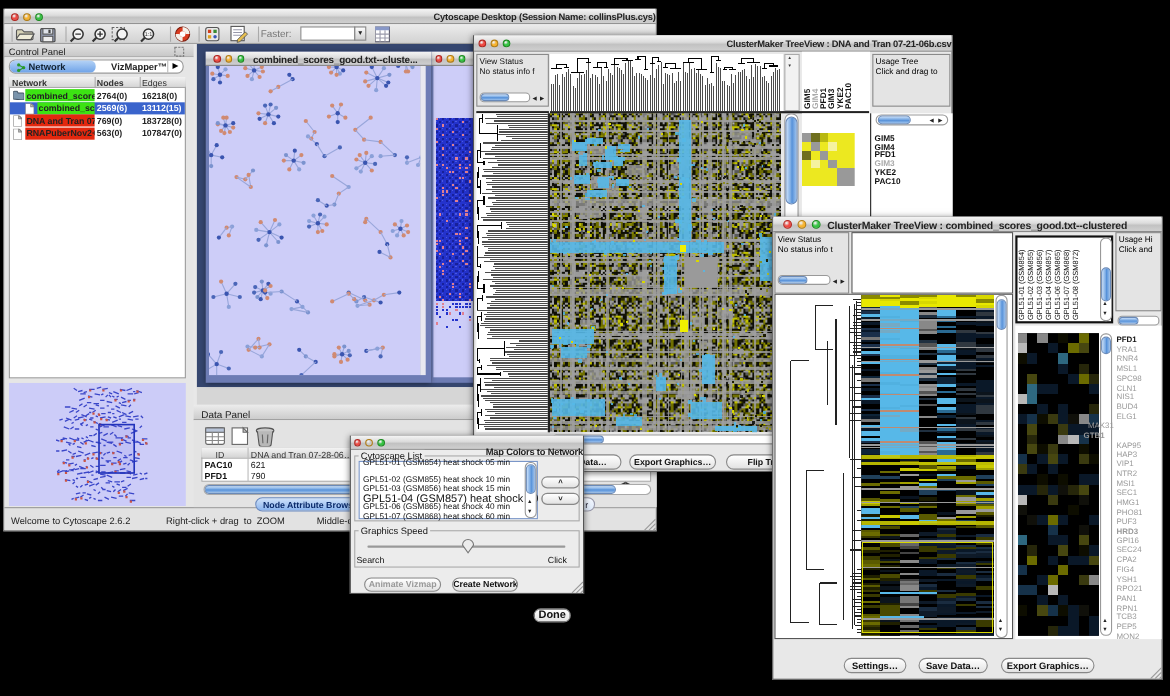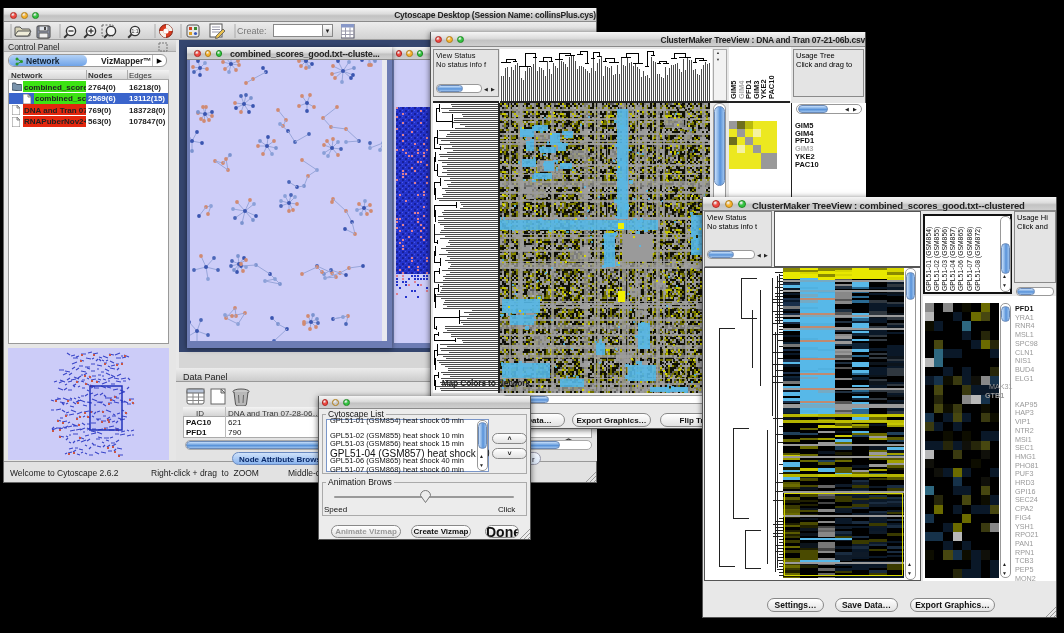--- a/index.html
+++ b/index.html
@@ -72,21 +72,21 @@
       <circle cx="8.5" cy="8.5" r="1.6" fill="#3858b8"></circle>
     </g>
     <g transform="translate(207,2)">
       <rect x="0" y="0" width="12" height="13" fill="#fff" stroke="#555"></rect>
       <line x1="2" y1="3" x2="10" y2="3" stroke="#99a"></line>
       <line x1="2" y1="5.5" x2="10" y2="5.5" stroke="#99a"></line>
       <line x1="2" y1="8" x2="10" y2="8" stroke="#99a"></line>
       <path d="M6 12 L13 5 L15 7 L8 14 L5.5 14.5z" fill="#e8c050" stroke="#555" stroke-width="0.8"></path>
     </g>
   </svg>
-<div class="abs" style="left:237px;top:26px;font-size:9px;color:#777">Create:</div>
+<div class="abs" style="left:237px;top:26px;font-size:9px;color:#777">Faster:</div>
 <div class="abs" style="left:273px;top:24px;width:50px;height:13px;background:#fff;border:1px solid #888"></div>
 <div class="abs" style="left:322px;top:24px;width:11px;height:13px;background:linear-gradient(#fdfdfd,#d0d0d0);border:1px solid #888;font-size:6px;text-align:center;line-height:13px;color:#222">▼</div>
 <svg class="abs" style="left:341px;top:24px" width="18" height="15">
     <rect x="0" y="0" width="13" height="14" fill="#fff" stroke="#556"></rect>
     <rect x="0" y="0" width="13" height="3.5" fill="#8898c8"></rect>
     <line x1="0" y1="7" x2="13" y2="7" stroke="#99a"></line>
     <line x1="0" y1="10.5" x2="13" y2="10.5" stroke="#99a"></line>
     <line x1="4.5" y1="3.5" x2="4.5" y2="14" stroke="#99a"></line>
     <line x1="9" y1="3.5" x2="9" y2="14" stroke="#99a"></line>
   </svg>
@@ -969,50 +969,50 @@
 <div class="abs" style="left:795px;top:144.09999999999997px;font-size:7.5px;font-weight:bold;color:#aaa">GIM3</div>
 <div class="abs" style="left:795px;top:151.79999999999995px;font-size:7.5px;font-weight:bold;color:#111">YKE2</div>
 <div class="abs" style="left:795px;top:159.49999999999994px;font-size:7.5px;font-weight:bold;color:#111">PAC10</div>
 <div class="abs" style="left:502px;top:395px;width:206px;height:9px;background:#fff;border:1px solid #999;border-radius:4px"></div>
 <div class="abs pill" style="left:505px;top:396px;width:44px;height:7px;border-radius:4px"></div>
 <div class="abs rbtn" style="left:513px;top:413px;width:52px;height:14px;font-size:8px;line-height:13px">Data…</div>
 <div class="abs rbtn" style="left:572px;top:413px;width:79px;height:14px;font-size:8px;line-height:13px">Export Graphics…</div>
 <div class="abs rbtn" style="left:660px;top:413px;width:80px;height:14px;font-size:8px;line-height:13px">Flip Tree N</div>
 <div class="abs win" style="left:318px;top:396px;width:213px;height:144px;border:1px solid #555;background:#ececec"></div>
 <div class="abs tbar" style="left:319px;top:396px;width:211px;height:13px"></div>
-<div class="abs ttl" style="left:319px;top:378px;width:211px;font-size:8.5px">Map Colors to Network</div>
+<div class="abs ttl" style="left:319px;top:406px;width:211px;font-size:8.5px">Map Colors to Network</div>
 <div class="abs" style="left:321.6px;top:399.1px;width:6.8px;height:6.8px;border-radius:50%;background:radial-gradient(circle at 35% 30%, rgba(255,255,255,0.55) 8%, #f04a43 45%, #f04a43);border:0.5px solid #b02620"></div>
 <div class="abs" style="left:332.4px;top:399.1px;width:6.8px;height:6.8px;border-radius:50%;background:radial-gradient(circle at 35% 30%, rgba(255,255,255,0.55) 8%, #c8c8c8 45%, #c8c8c8);border:0.5px solid #b07c14"></div>
 <div class="abs" style="left:343.2px;top:399.1px;width:6.8px;height:6.8px;border-radius:50%;background:radial-gradient(circle at 35% 30%, rgba(255,255,255,0.55) 8%, #35c443 45%, #35c443);border:0.5px solid #1a8a1e"></div>
 <div class="abs" style="left:322px;top:414px;width:205px;height:60px;border:1px solid #aaa"></div>
 <div class="abs" style="left:326px;top:409px;font-size:8.5px;background:#ececec;padding:0 2px;color:#111">Cytoscape List</div>
 <div class="abs" style="left:326px;top:419px;width:163px;height:53px;background:#fff;border:1.5px solid #7a96c8"></div>
 <div class="abs" style="left:330px;top:416px;font-size:7.5px;color:#111;white-space:nowrap">GPL51-01 (GSM854) heat shock 05 min</div>
 <div class="abs" style="left:330px;top:430.6px;font-size:7.5px;color:#111;white-space:nowrap">GPL51-02 (GSM855) heat shock 10 min</div>
 <div class="abs" style="left:330px;top:439.20000000000005px;font-size:7.5px;color:#111;white-space:nowrap">GPL51-03 (GSM856) heat shock 15 min</div>
 <div class="abs" style="left:330px;top:447.80000000000007px;font-size:10px;color:#111;white-space:nowrap">GPL51-04 (GSM857) heat shock 20 min</div>
 <div class="abs" style="left:330px;top:456.4000000000001px;font-size:7.5px;color:#111;white-space:nowrap">GPL51-06 (GSM865) heat shock 40 min</div>
 <div class="abs" style="left:330px;top:465.0000000000001px;font-size:7.5px;color:#111;white-space:nowrap">GPL51-07 (GSM868) heat shock 60 min</div>
 <div class="abs" style="left:477px;top:420px;width:11px;height:51px;background:#fff;border:1px solid #999;border-radius:5px"></div>
 <div class="abs pillv" style="left:478px;top:422px;width:9px;height:27px;border-radius:5px"></div>
 <div class="abs" style="left:479px;top:453px;font-size:5px;color:#222">▲</div>
 <div class="abs" style="left:479px;top:462px;font-size:5px;color:#222">▼</div>
 <div class="abs rbtn" style="left:492px;top:433px;width:35px;height:11px;font-size:7px;line-height:10px;border-radius:6px">˄</div>
 <div class="abs rbtn" style="left:492px;top:448px;width:35px;height:11px;font-size:7px;line-height:10px;border-radius:6px">˅</div>
 <div class="abs" style="left:322px;top:482px;width:205px;height:34px;border:1px solid #aaa"></div>
-<div class="abs" style="left:326px;top:477px;font-size:8.5px;background:#ececec;padding:0 2px;color:#111">Animation Brows</div>
+<div class="abs" style="left:326px;top:477px;font-size:8.5px;background:#ececec;padding:0 2px;color:#111">Graphics Speed</div>
 <div class="abs" style="left:334px;top:496px;width:180px;height:2px;background:#999;border-radius:1px"></div>
 <svg class="abs" style="left:419px;top:490px" width="13" height="14">
     <path d="M1.5 5.5 A5 5 0 0 1 11.5 5.5 L6.5 12.5z" fill="#ececec" stroke="#777"></path>
   </svg>
-<div class="abs" style="left:324px;top:505px;font-size:8px;color:#111">Speed</div>
+<div class="abs" style="left:324px;top:505px;font-size:8px;color:#111">Search</div>
 <div class="abs" style="left:498px;top:505px;font-size:8px;color:#111">Click</div>
 <div class="abs rbtn" style="left:331px;top:525px;width:70px;height:13px;font-size:8px;line-height:12px;color:#999">Animate Vizmap</div>
-<div class="abs rbtn" style="left:411px;top:525px;width:60px;height:13px;font-size:8px;line-height:12px">Create Vizmap</div>
-<div class="abs rbtn" style="left:485px;top:525px;width:34px;height:13px;font-size:14px;line-height:12px">Done</div>
+<div class="abs rbtn" style="left:411px;top:525px;width:60px;height:13px;font-size:8px;line-height:12px">Create Network</div>
+<div class="abs rbtn" style="left:485px;top:553px;width:34px;height:13px;font-size:10px;line-height:12px">Done</div>
 <div class="abs win" style="left:702px;top:197px;width:355px;height:421px;border:1px solid #555"></div>
 <div class="abs tbar" style="left:703px;top:197px;width:353px;height:14px"></div>
 <div class="abs ttl" style="left:752px;top:199.5px;font-size:9.5px">ClusterMaker TreeView : combined_scores_good.txt--clustered</div>
 <div class="abs" style="left:711.8px;top:199.8px;width:8.4px;height:8.4px;border-radius:50%;background:radial-gradient(circle at 35% 30%, rgba(255,255,255,0.55) 8%, #f04a43 45%, #f04a43);border:0.5px solid #b02620"></div>
 <div class="abs" style="left:724.8px;top:199.8px;width:8.4px;height:8.4px;border-radius:50%;background:radial-gradient(circle at 35% 30%, rgba(255,255,255,0.55) 8%, #f7b32e 45%, #f7b32e);border:0.5px solid #b07c14"></div>
 <div class="abs" style="left:737.8px;top:199.8px;width:8.4px;height:8.4px;border-radius:50%;background:radial-gradient(circle at 35% 30%, rgba(255,255,255,0.55) 8%, #35c443 45%, #35c443);border:0.5px solid #1a8a1e"></div>
 <div class="abs panelbox" style="left:704px;top:211px;width:68px;height:56px"></div>
 <div class="abs" style="left:707px;top:213px;font-size:7.5px">View Status</div>
 <div class="abs" style="left:707px;top:222px;font-size:7.5px;white-space:nowrap;width:62px;overflow:hidden">No status info t</div>
 <div class="abs" style="left:707px;top:250px;width:48px;height:9px;background:#fff;border:1px solid #999;border-radius:4px"></div>
@@ -2250,21 +2250,21 @@
 <div class="abs" style="left:985px;top:391.0px;font-size:7.2px;font-weight:bold;color:#999">GTB1</div>
 <div class="abs" style="left:1015px;top:399.7px;font-size:7.2px;font-weight:normal;color:#999">KAP95</div>
 <div class="abs" style="left:1015px;top:408.4px;font-size:7.2px;font-weight:normal;color:#999">HAP3</div>
 <div class="abs" style="left:1015px;top:417.1px;font-size:7.2px;font-weight:normal;color:#999">VIP1</div>
 <div class="abs" style="left:1015px;top:425.8px;font-size:7.2px;font-weight:normal;color:#999">NTR2</div>
 <div class="abs" style="left:1015px;top:434.5px;font-size:7.2px;font-weight:normal;color:#999">MSI1</div>
 <div class="abs" style="left:1015px;top:443.2px;font-size:7.2px;font-weight:normal;color:#999">SEC1</div>
 <div class="abs" style="left:1015px;top:451.9px;font-size:7.2px;font-weight:normal;color:#999">HMG1</div>
 <div class="abs" style="left:1015px;top:460.6px;font-size:7.2px;font-weight:normal;color:#999">PHO81</div>
 <div class="abs" style="left:1015px;top:469.3px;font-size:7.2px;font-weight:normal;color:#999">PUF3</div>
-<div class="abs" style="left:1015px;top:478.0px;font-size:7.2px;font-weight:normal;color:#999">HRD3</div>
+<div class="abs" style="left:1015px;top:478.0px;font-size:7.2px;font-weight:bold;color:#999">HRD3</div>
 <div class="abs" style="left:1015px;top:486.7px;font-size:7.2px;font-weight:normal;color:#999">GPI16</div>
 <div class="abs" style="left:1015px;top:495.4px;font-size:7.2px;font-weight:normal;color:#999">SEC24</div>
 <div class="abs" style="left:1015px;top:504.1px;font-size:7.2px;font-weight:normal;color:#999">CPA2</div>
 <div class="abs" style="left:1015px;top:512.8px;font-size:7.2px;font-weight:normal;color:#999">FIG4</div>
 <div class="abs" style="left:1015px;top:521.5px;font-size:7.2px;font-weight:normal;color:#999">YSH1</div>
 <div class="abs" style="left:1015px;top:530.2px;font-size:7.2px;font-weight:normal;color:#999">RPO21</div>
 <div class="abs" style="left:1015px;top:538.9px;font-size:7.2px;font-weight:normal;color:#999">PAN1</div>
 <div class="abs" style="left:1015px;top:547.6px;font-size:7.2px;font-weight:normal;color:#999">RPN1</div>
 <div class="abs" style="left:1015px;top:556.3px;font-size:7.2px;font-weight:normal;color:#999">TCB3</div>
 <div class="abs" style="left:1015px;top:565.0px;font-size:7.2px;font-weight:normal;color:#999">PEP5</div>

